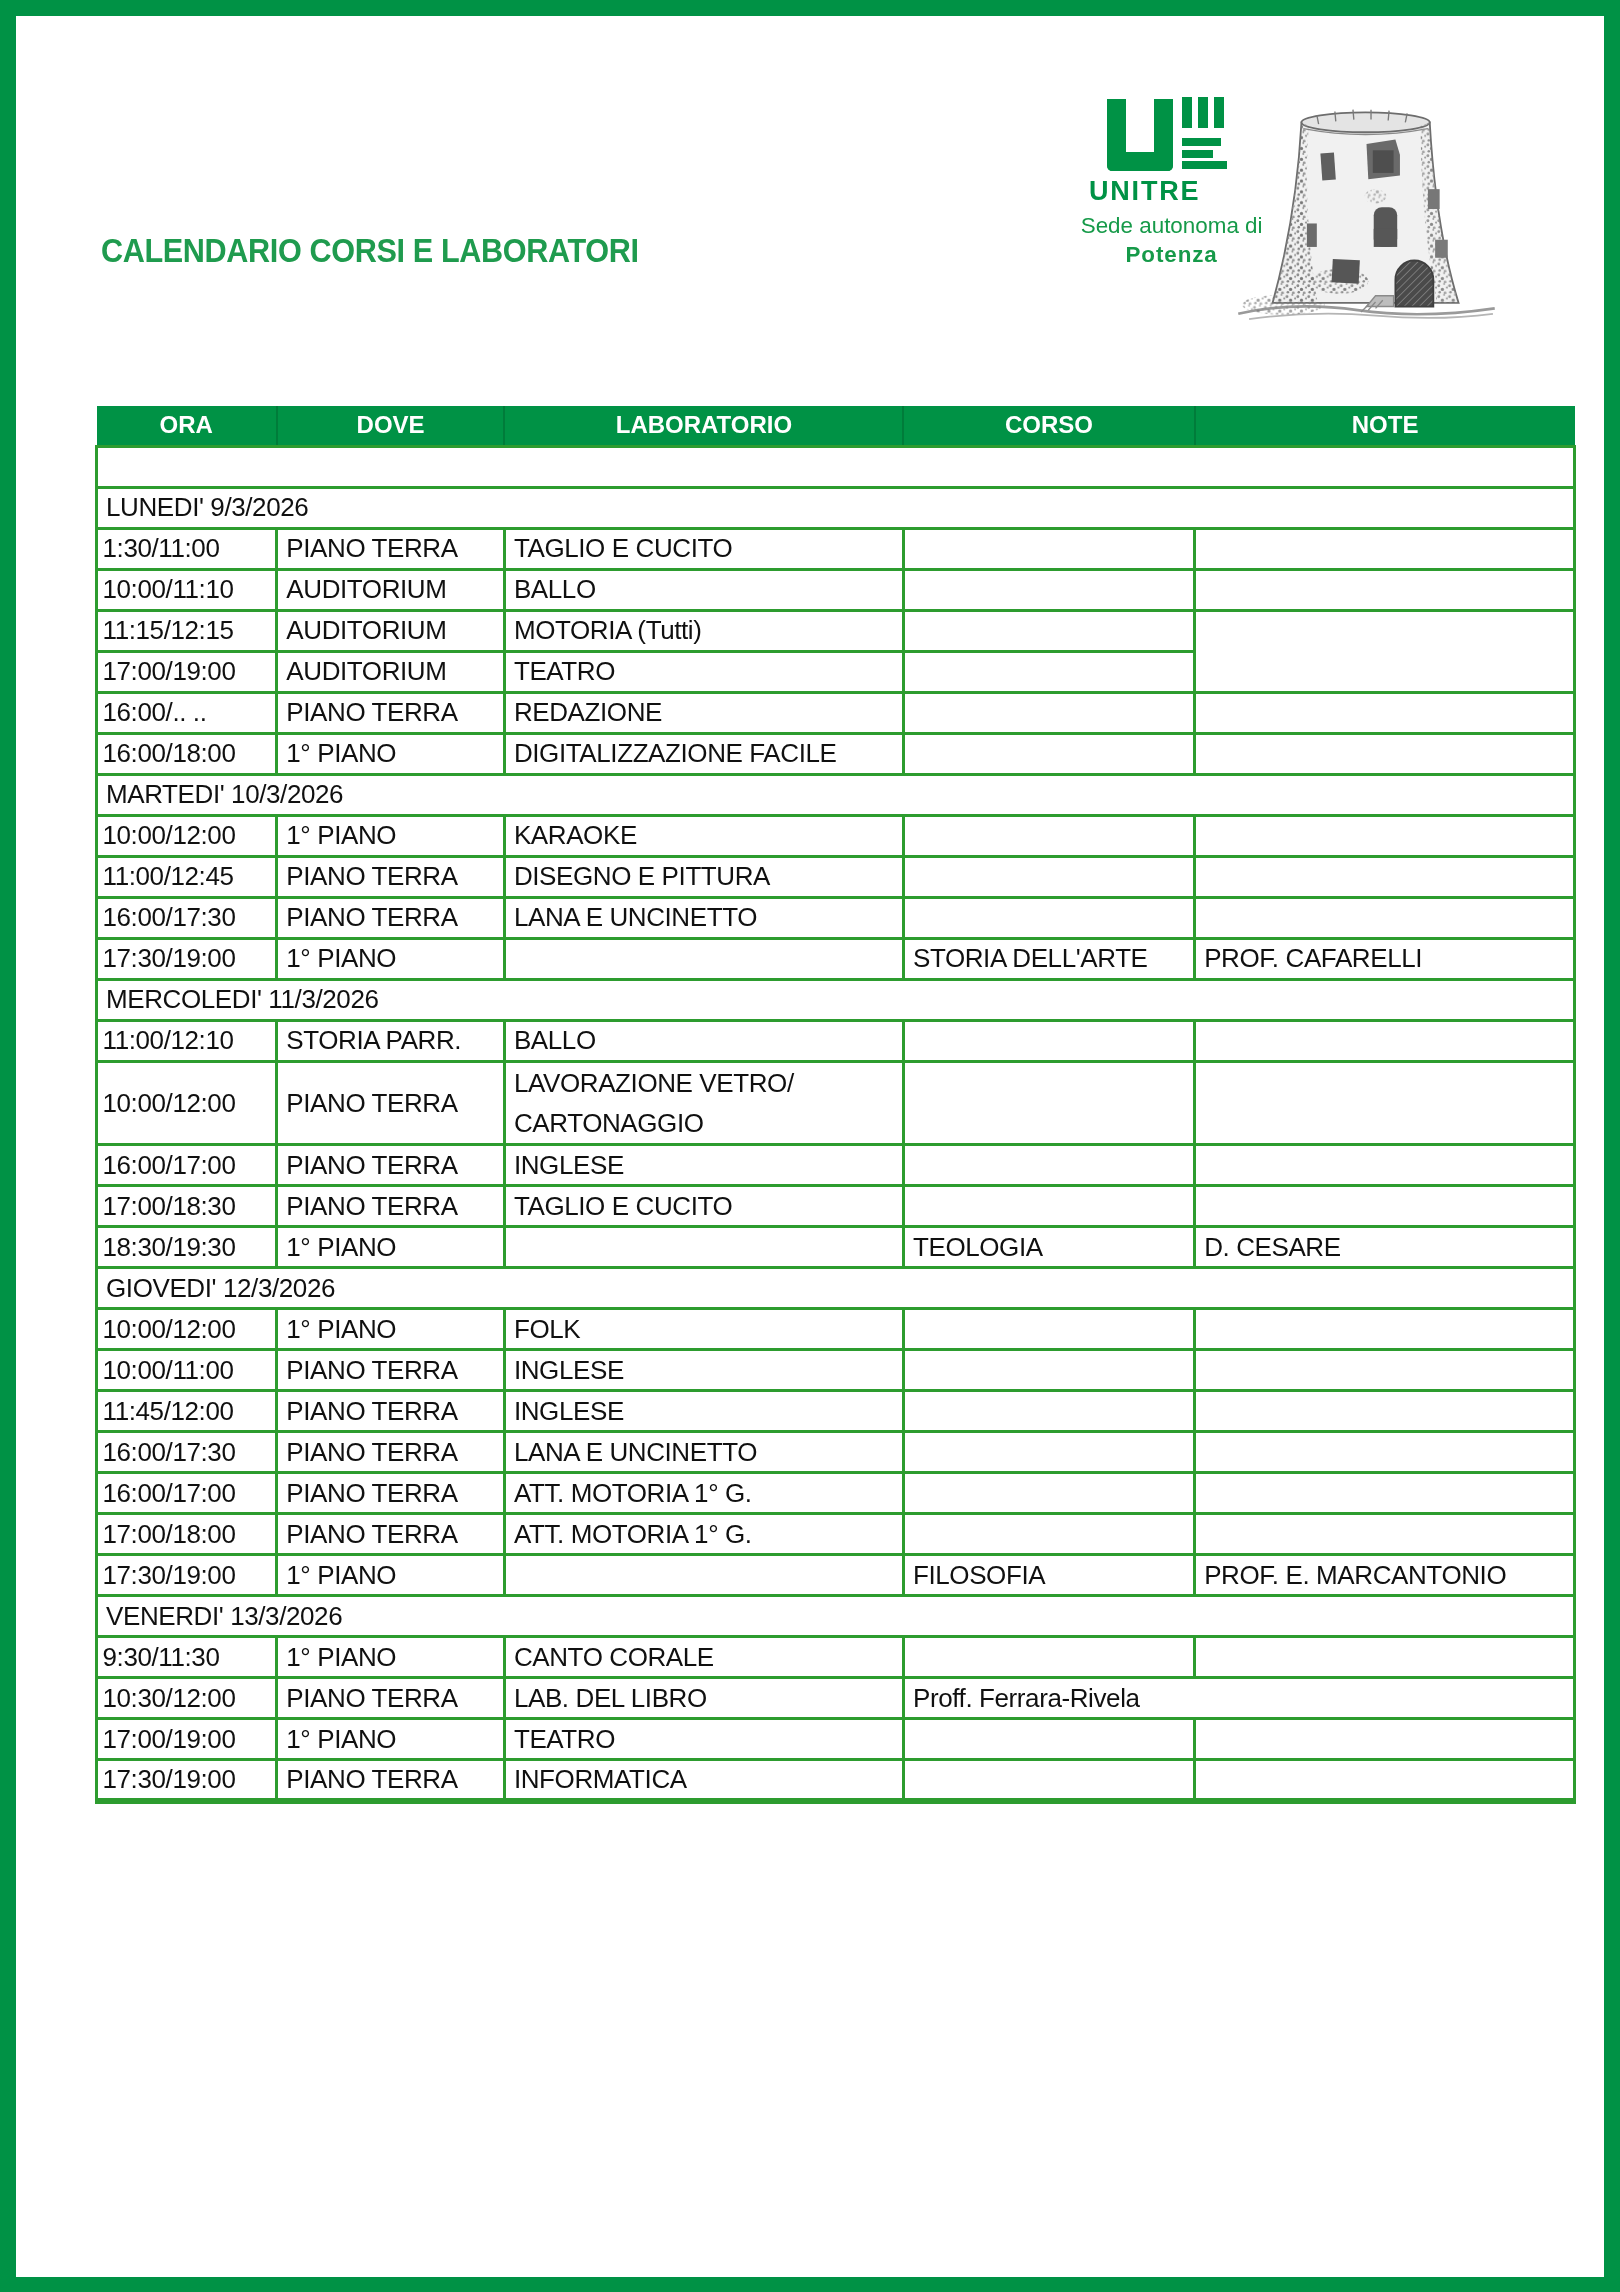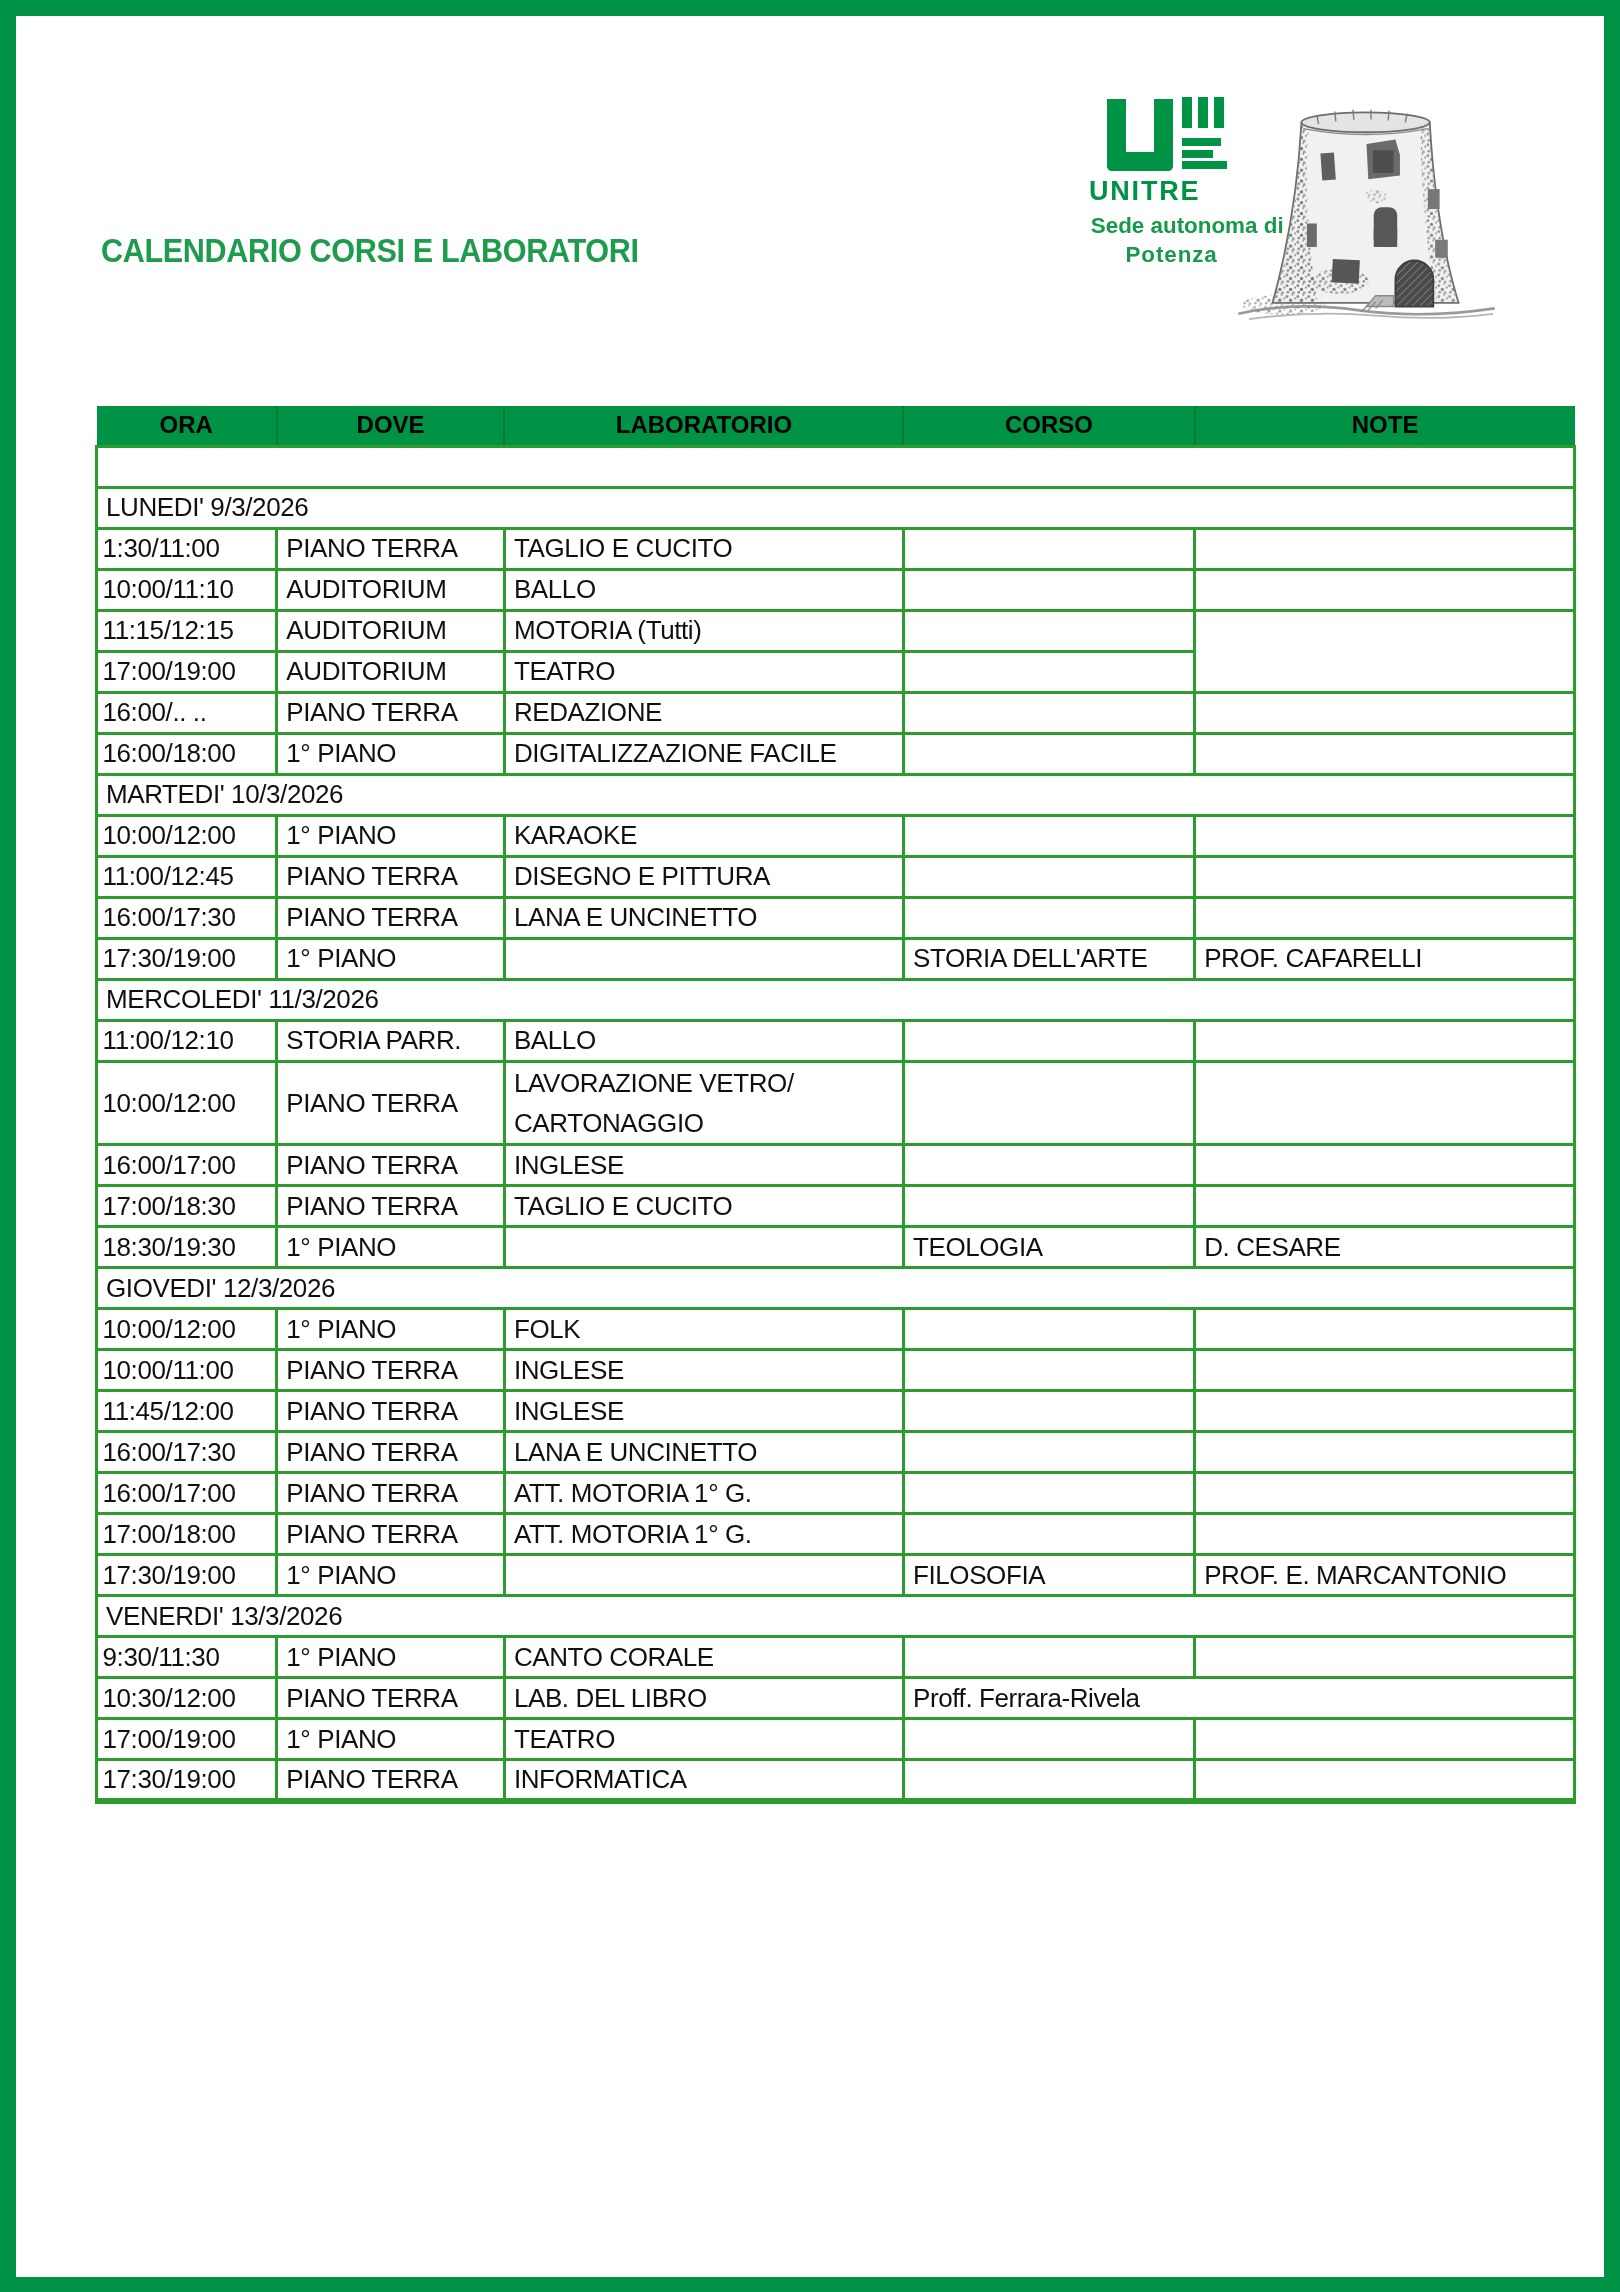--- a/index.html
+++ b/index.html
@@ -43,36 +43,36 @@
   .hbars{position:absolute;left:109px;top:50px;display:flex;flex-direction:column;gap:3.6px;}
   .hbars span{display:block;height:8px;background:var(--deep-green);}
   .hbars span:nth-child(1){width:39px;}
   .hbars span:nth-child(2){width:31px;}
   .hbars span:nth-child(3){width:45px;}
   .logo-name{
     position:absolute;left:16px;top:88px;width:143px;
     font-size:27px;font-weight:bold;color:var(--deep-green);letter-spacing:1.8px;
   }
   .logo-sub{
-    position:absolute;left:-13.4px;top:125px;width:224px;text-align:right;
-    font-size:22.4px;font-weight:bold;color:#169a49;
+    position:absolute;left:-13.4px;top:125px;width:224px;text-align:center;
+    font-size:22.4px;font-weight:normal;color:#169a49;
   }
   .logo-sub2{
     position:absolute;left:-13.4px;top:154px;width:224px;text-align:center;
     font-size:22.4px;font-weight:bold;color:#169a49;letter-spacing:0.9px;
   }
   .tower{position:absolute;left:157px;top:0px;}
   
   .table-wrap{position:absolute;left:79px;top:390px;width:1481px;}
   table.cal{
     width:100%;border-collapse:collapse;table-layout:fixed;
     border-bottom:6.3px solid var(--grid-green);
   }
   table.cal th{
-    background:var(--deep-green);color:#000000;
+    background:var(--deep-green);color:#ffffff;
     font-size:24px;font-weight:bold;text-align:center;
     height:40px;border:none;border-right:2.7px solid var(--header-div);
   }
   table.cal th:last-child{border-right:none;margin-top:15px;}
   tr.strip-row td{
     border:none;background:var(--strip-gray);height:12.5px;padding:0;
   }
   td.day-banner{
     border:3.6px solid var(--grid-green);
     border-top-width:5.4px;border-bottom-width:6.3px;

